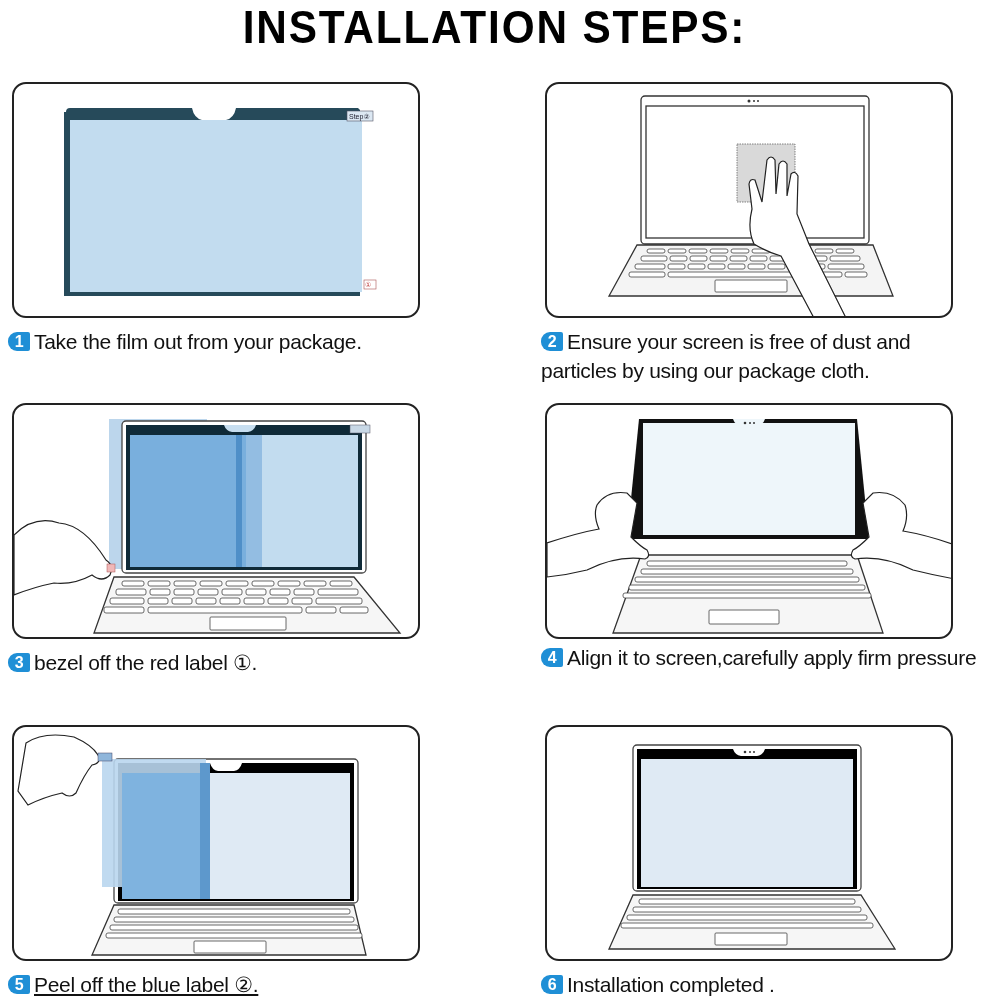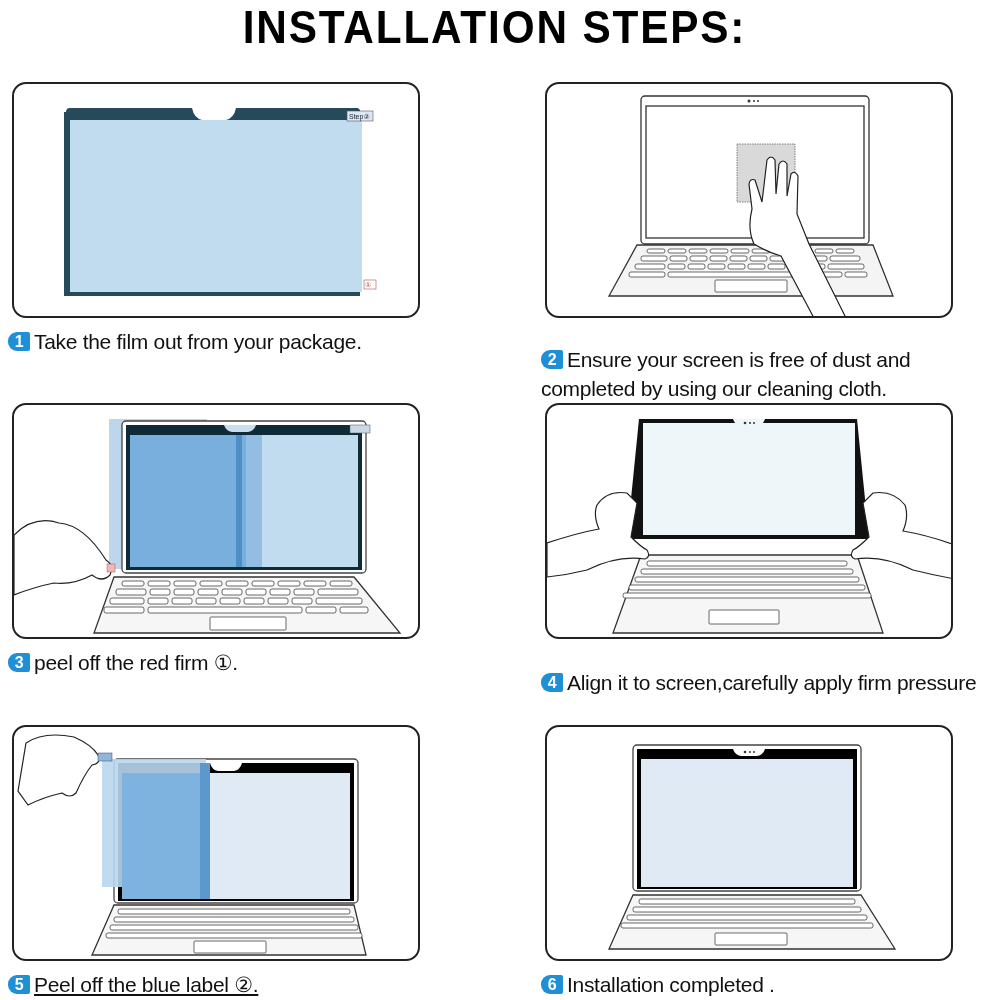--- a/index.html
+++ b/index.html
@@ -72,23 +72,23 @@
       <rect x="82" y="188" width="36" height="5" rx="2"></rect>
         <rect x="121" y="188" width="150" height="5" rx="2"></rect>
         <rect x="275" y="188" width="20" height="5" rx="2"></rect>
         <rect x="298" y="188" width="22" height="5" rx="2"></rect>
       <rect x="168" y="196" width="72" height="12" rx="1"></rect>
     </g>
     <rect x="190" y="60" width="58" height="58" fill="#d9d9d9" stroke="#666" stroke-width="0.8" stroke-dasharray="1.5 1"></rect>
     <path d="M207 160 Q200 145 205 125 L202 100 Q203 94 208 96 L215 118 L220 76 Q224 70 228 76 L229 110 L232 80 Q236 74 240 80 L240 112 L244 90 Q248 86 251 92 L250 130 Q258 150 262 160 L300 236 L268 236 L234 172 Q220 168 207 160 Z" fill="#fff" stroke="#222" stroke-width="1.2"></path>
   </svg>
 </div>
-<div class="caption" style="left:541px; top:345px;">
+<div class="caption" style="left:541px; top:327px;">
   <span class="badge">2</span><span>Ensure your screen is free of dust and</span>
-  <span class="line2">completed by using our cleaning cloth.</span>
+  <span class="line2">particles by using our package cloth.</span>
 </div>
 
 <div class="panel" style="left:12px; top:403px;">
   <svg width="408" height="236" viewBox="0 0 408 236">
     <rect x="95" y="14" width="98" height="150" fill="#bcd6ec"></rect>
     <rect x="108" y="16" width="244" height="152" rx="4" fill="#fff" stroke="#444" stroke-width="1.3"></rect>
     <rect x="112" y="20" width="236" height="145" fill="#0f2a38"></rect>
     <path d="M210 20 Q212 26 218 27 L234 27 Q240 26 242 20 Z" fill="#c7def0"></path>
     <rect x="116" y="30" width="116" height="132" fill="#79afdd"></rect>
     <rect x="222" y="30" width="6" height="132" fill="#4f8fc8"></rect>
@@ -128,21 +128,21 @@
         <rect x="302" y="193" width="46" height="6" rx="2"></rect>
       <rect x="90" y="202" width="40" height="6" rx="2"></rect>
         <rect x="134" y="202" width="154" height="6" rx="2"></rect>
         <rect x="292" y="202" width="30" height="6" rx="2"></rect>
         <rect x="326" y="202" width="28" height="6" rx="2"></rect>
       <rect x="196" y="212" width="76" height="13" rx="1"></rect>
     </g>
   </svg>
 </div>
 <div class="caption" style="left:8px; top:648px;">
-  <span class="badge">3</span><span>peel off the red firm ①.</span>
+  <span class="badge">3</span><span>bezel off the red label ①.</span>
 </div>
 
 <div class="panel" style="left:545px; top:403px;">
   <svg width="408" height="236" viewBox="0 0 408 236">
     <path d="M92 14 L310 14 L322 134 L80 134 Z" fill="#111"></path>
     <rect x="96" y="18" width="212" height="112" fill="#eef6fa"></rect>
     <path d="M186 14 Q188 20 194 21 L210 21 Q216 20 218 14 Z" fill="#eef6fa"></path>
     <circle cx="198" cy="18" r="1.3" fill="#333"></circle>
       <circle cx="203" cy="18" r="1" fill="#333"></circle>
       <circle cx="207" cy="18" r="1" fill="#333"></circle>
@@ -152,21 +152,21 @@
       <rect x="94" y="164" width="212" height="5" rx="2"></rect>
       <rect x="88" y="172" width="224" height="5" rx="2"></rect>
       <rect x="82" y="180" width="236" height="5" rx="2"></rect>
       <rect x="76" y="188" width="248" height="5" rx="2"></rect>
       <rect x="162" y="205" width="70" height="14" rx="1"></rect>
     </g>
     <path d="M0 138 Q30 128 52 124 Q46 110 50 100 Q60 85 80 88 L90 98 L84 132 Q94 142 100 145 Q104 152 98 154 Q70 150 40 165 Q20 170 0 172 Z" fill="#fff" stroke="#222" stroke-width="1.2"></path>
     <path d="M408 140 Q380 130 356 126 Q362 112 358 100 Q346 85 326 88 L316 98 L322 132 Q312 142 306 145 Q302 152 308 154 Q336 150 366 165 Q386 170 408 174 Z" fill="#fff" stroke="#222" stroke-width="1.2"></path>
   </svg>
 </div>
-<div class="caption" style="left:541px; top:668px;">
+<div class="caption" style="left:541px; top:643px;">
   <span class="badge">4</span><span>Align it to screen,carefully apply firm pressure</span>
 </div>
 
 <div class="panel" style="left:12px; top:725px;">
   <svg width="408" height="236" viewBox="0 0 408 236">
     <rect x="100" y="32" width="244" height="144" rx="4" fill="#fff" stroke="#444" stroke-width="1.3"></rect>
     <rect x="104" y="36" width="236" height="138" fill="#000"></rect>
     <path d="M196 36 Q198 43 204 44 L220 44 Q226 43 228 36 Z" fill="#fff"></path>
     <rect x="108" y="46" width="228" height="126" fill="#dfeaf4"></rect>
     <rect x="88" y="32" width="104" height="128" fill="#b9d6ee" opacity="0.9"></rect>

